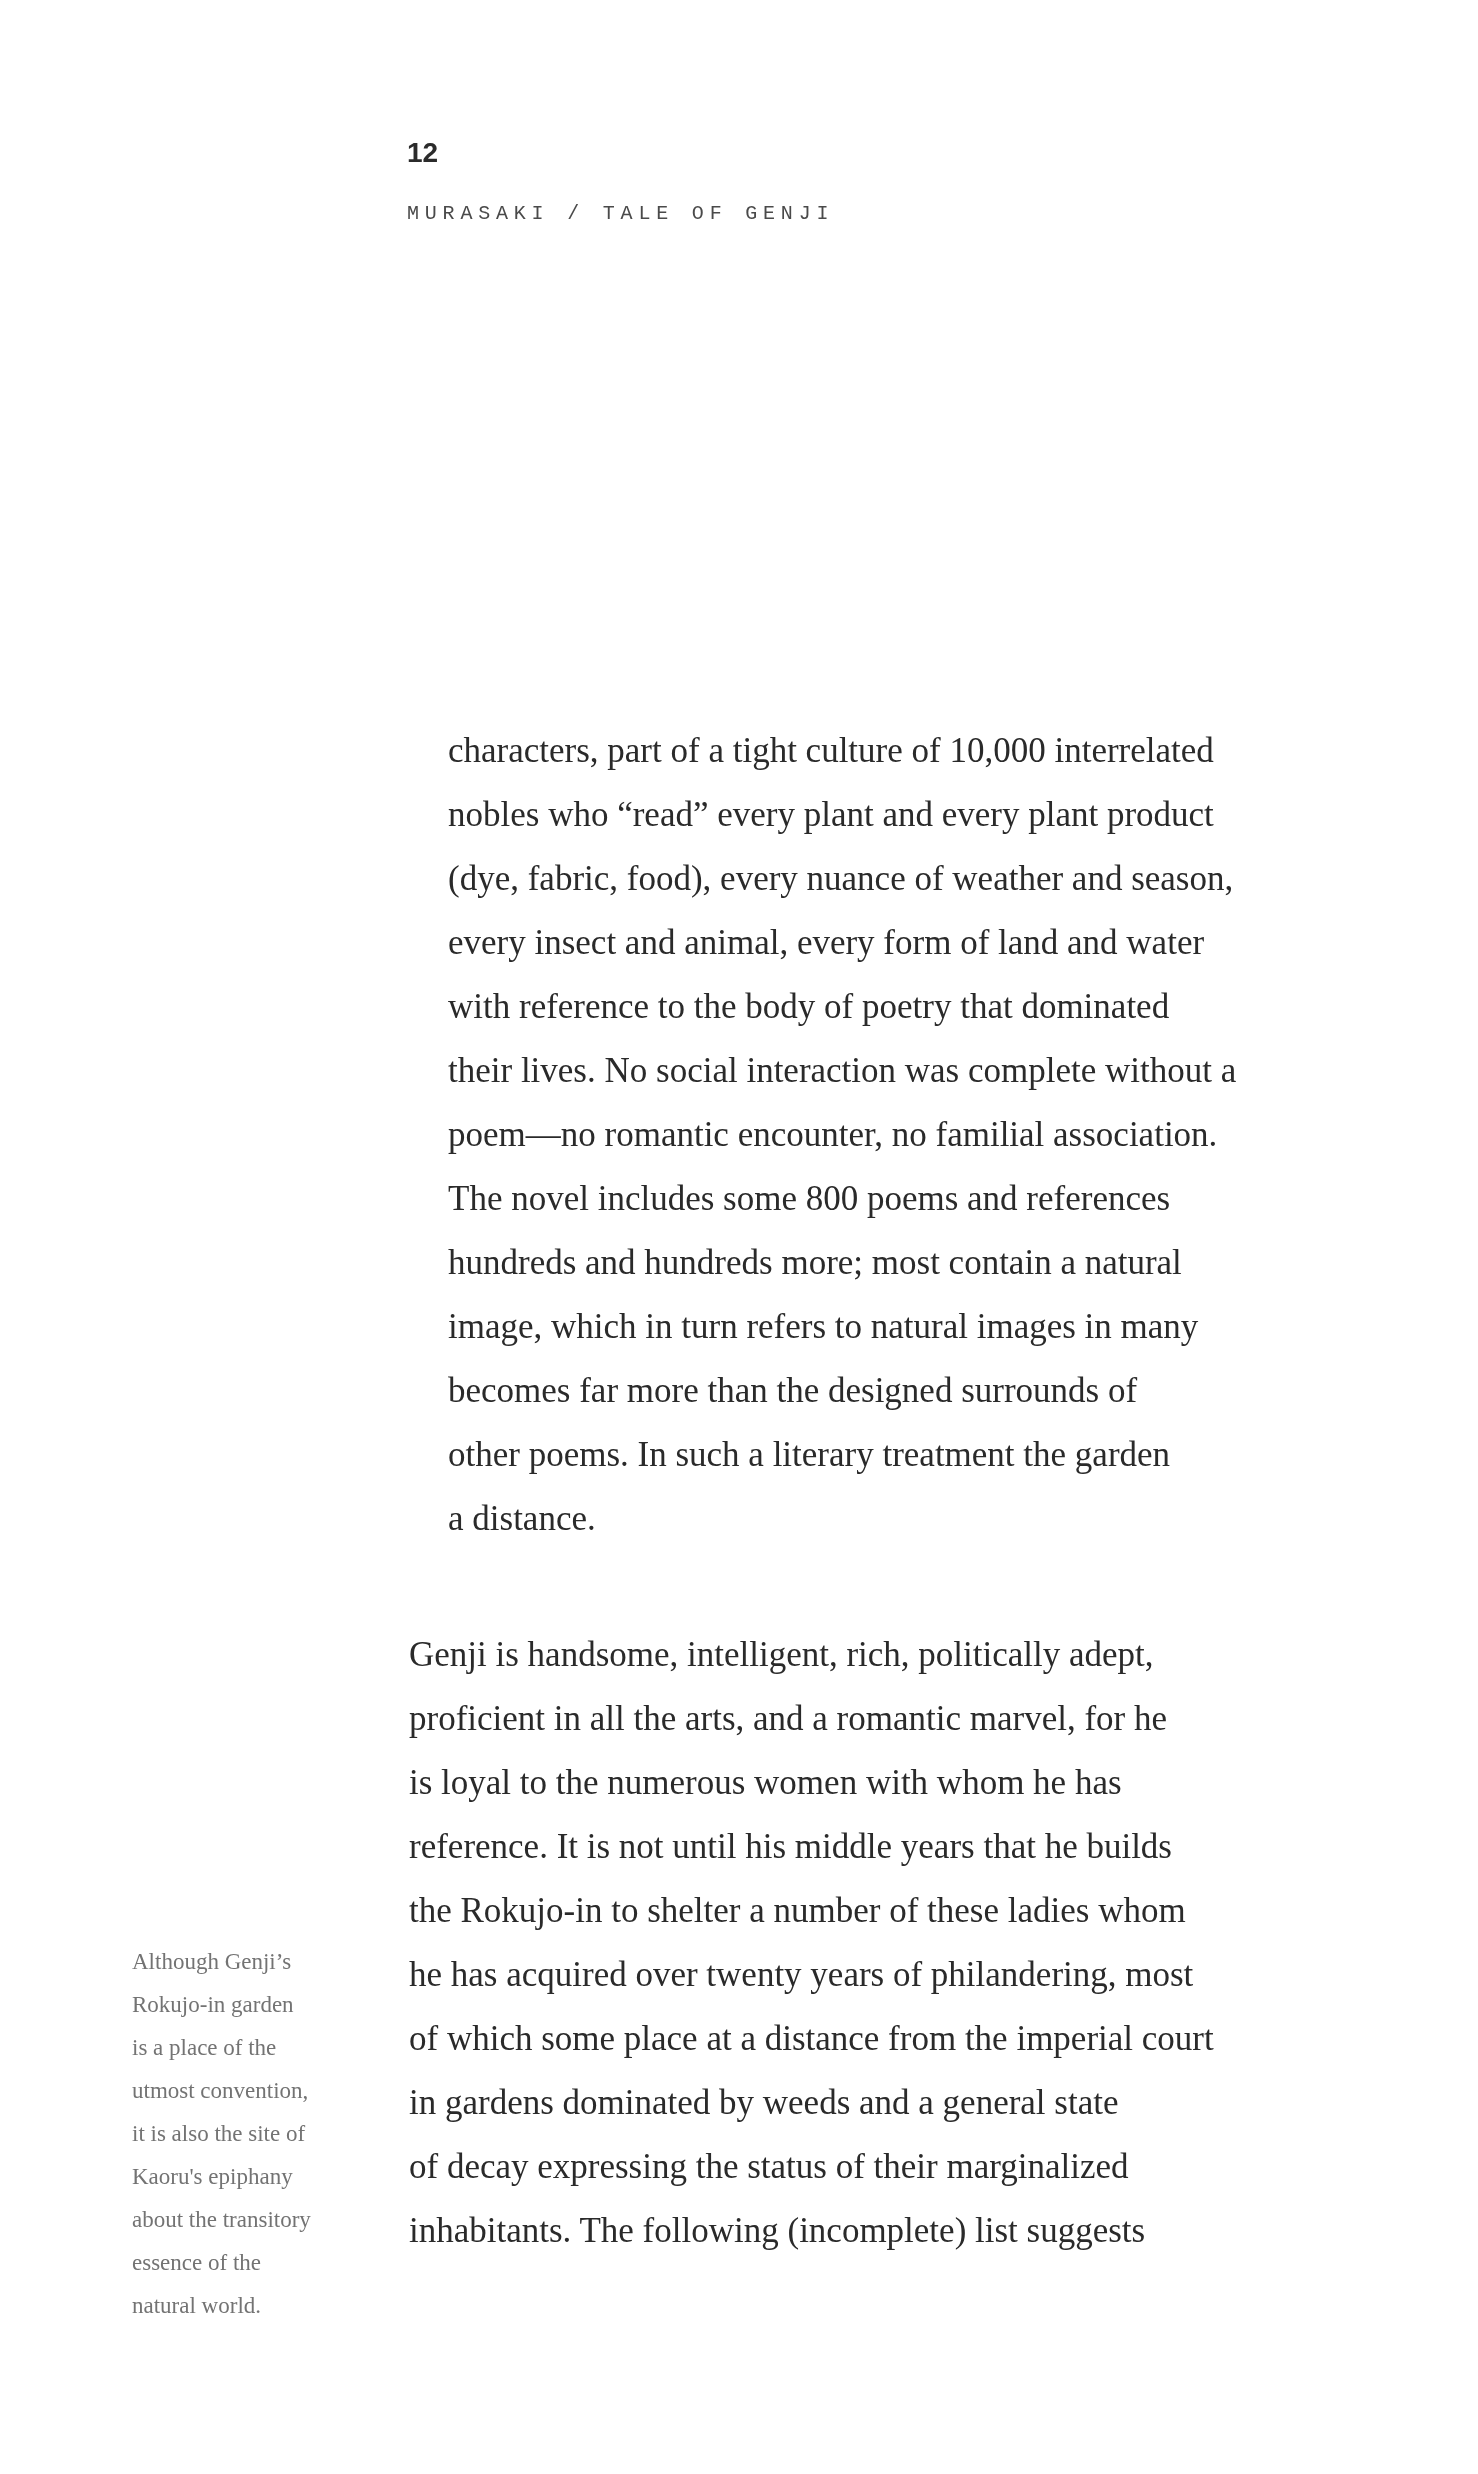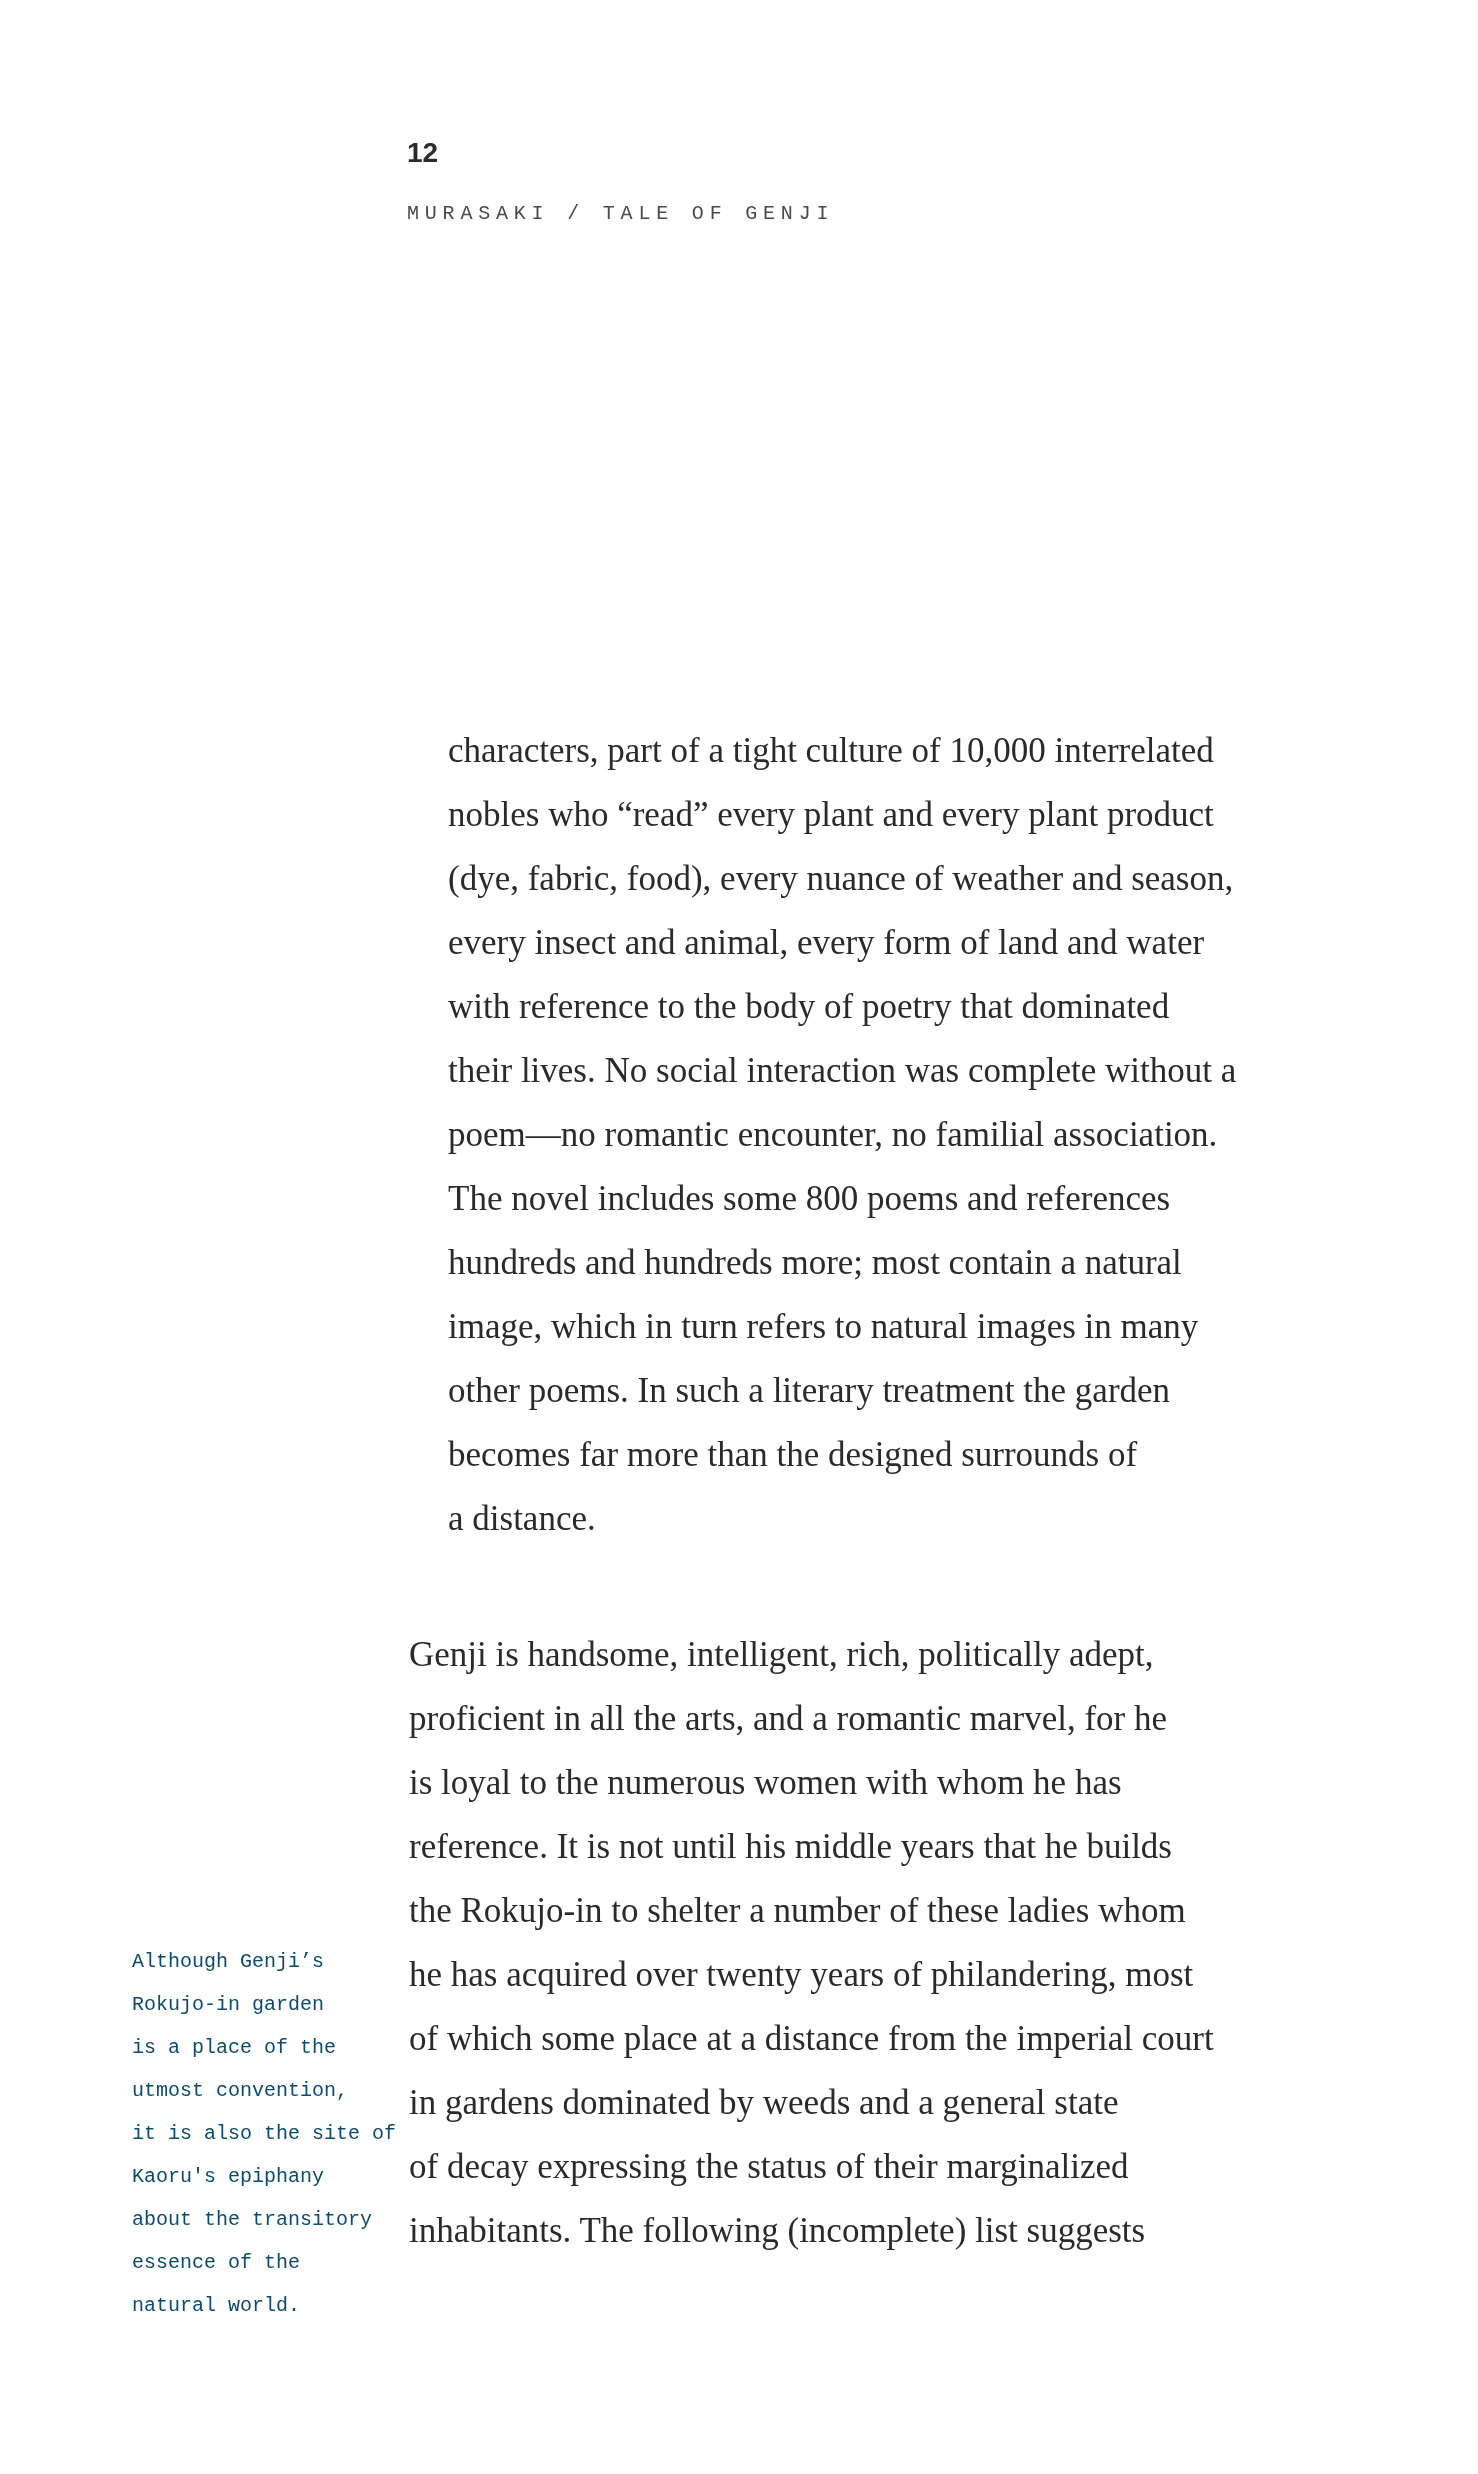--- a/index.html
+++ b/index.html
@@ -20,44 +20,44 @@
     font-family: "Liberation Serif", serif;
     font-size: 35px; color: #2a2a2a;
   }
   .body-text .line {
     display: block; height: 64px; line-height: 64px; white-space: nowrap;
   }
   .para-1 { top: 719px; margin-left: 39px; }
   .para-2 { top: 1623px; }
   .caption {
     position: absolute; left: 132px; top: 1940px;
-    font-family: Liberation Mono, monospace;
-    font-size: 20px; color: #0c4a6e; font-weight: 300;
+    font-family: Liberation Serif, serif;
+    font-size: 23px; color: #737373; font-weight: 300;
   }
   .caption .line { display: block; height: 43px; line-height: 43px; white-space: nowrap; }
 </style>
 </head>
 <body>
 
 <div class="page-number">12</div>
 <div class="running-head">MURASAKI / TALE OF GENJI</div>
 
 <div class="body-text para-1">
   <span class="line">characters, part of a tight culture of 10,000 interrelated</span>
   <span class="line">nobles who “read” every plant and every plant product</span>
   <span class="line">(dye, fabric, food), every nuance of weather and season,</span>
   <span class="line">every insect and animal, every form of land and water</span>
   <span class="line">with reference to the body of poetry that dominated</span>
   <span class="line">their lives. No social interaction was complete without a</span>
   <span class="line">poem—no romantic encounter, no familial association.</span>
   <span class="line">The novel includes some 800 poems and references</span>
   <span class="line">hundreds and hundreds more; most contain a natural</span>
   <span class="line">image, which in turn refers to natural images in many</span>
+  <span class="line">becomes far more than the designed surrounds of</span>
   <span class="line">other poems. In such a literary treatment the garden</span>
-  <span class="line">becomes far more than the designed surrounds of</span>
   <span class="line">a distance.</span>
 </div>
 
 <div class="body-text para-2">
   <span class="line">Genji is handsome, intelligent, rich, politically adept,</span>
   <span class="line">proficient in all the arts, and a romantic marvel, for he</span>
   <span class="line">is loyal to the numerous women with whom he has</span>
   <span class="line">reference. It is not until his middle years that he builds</span>
   <span class="line">the Rokujo-in to shelter a number of these ladies whom</span>
   <span class="line">he has acquired over twenty years of philandering, most</span>

